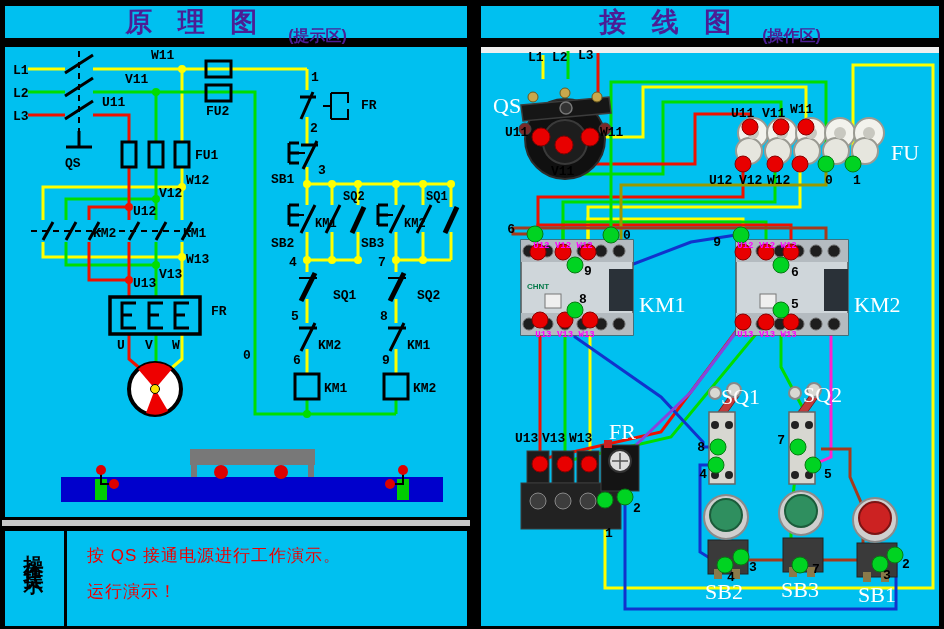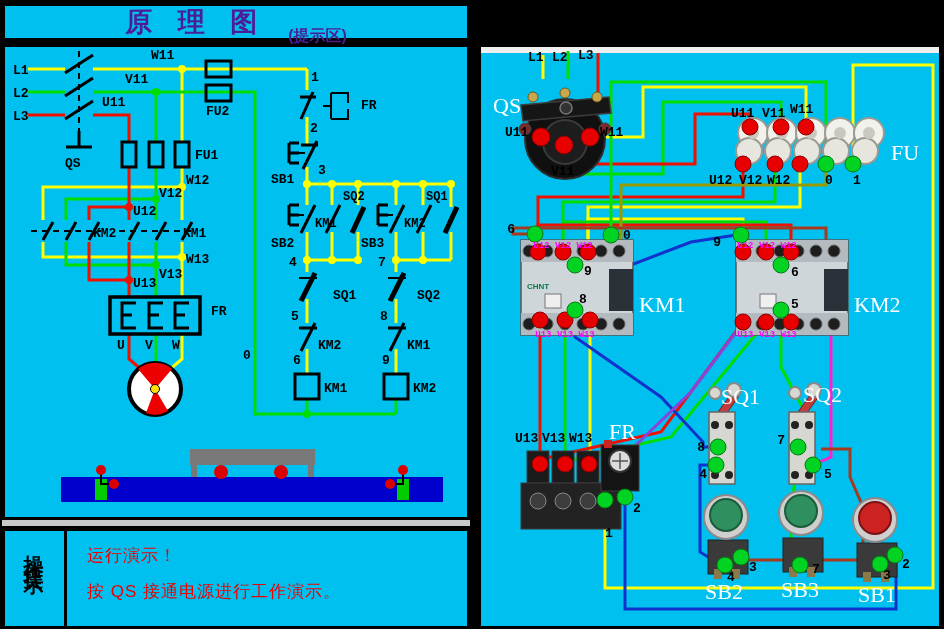--- a/index.html
+++ b/index.html
@@ -48,20 +48,24 @@
 </style>
 </head>
 <body>
 
 <div id="stage">
 
   <div class="titlebar" style="left:2px;top:3px;width:468px;height:38px;">
     <span class="big">原 理 图</span>
     <span class="small">(提示区)</span>
   </div>
+  <div class="titlebar" style="left:478px;top:3px;width:464px;height:38px;">
+    <span class="big">接 线 图</span>
+    <span class="small">(操作区)</span>
+  </div>
 
   <div class="panel" style="left:2px;top:44px;width:468px;height:476px;">
     <svg width="462" height="470" viewBox="0 0 462 470">
 
       <g>
         <path class="wy" d="M23 22 H60 M88 22 H302 M177 22 V95 M177 120 V140 M177 140 H38 V173 M177 140 V173"></path>
         <path class="wy" d="M38 195 V210 H177 M177 195 V210 M177 210 V250 M177 287 V312 L163 324"></path>
         <path class="wg" d="M23 45 H60 M88 45 H250 V367 H391 M151 45 V95 M151 120 V152 M151 152 H61 V173 M151 152 V173"></path>
         <path class="wg" d="M61 195 V218 H151 M151 195 V218 M151 218 V250 M151 287 V316"></path>
         <path class="wr" d="M23 68 H60 M88 68 H124 V95 M124 120 V160 M124 160 H84 V173 M124 160 V173"></path>
@@ -241,22 +245,22 @@
       </g>
     </svg>
   </div>
 
   <div class="graybar" style="left:2px;top:518px;width:468px;height:10px;"></div>
   <div class="hintbox" style="left:2px;top:528px;width:468px;height:101px;">
     <div class="hint-side">
       <div class="vtext">操作提示</div>
     </div>
     <div class="hint-body">
+      <div class="hint-line">按 QS 接通电源进行工作演示。</div>
       <div class="hint-line">运行演示！</div>
-      <div class="hint-line">按 QS 接通电源进行工作演示。</div>
     </div>
   </div>
 
   <div class="panel" style="left:478px;top:44px;width:464px;height:585px;">
     <svg width="458" height="579" viewBox="0 0 458 579">
       <rect x="0" y="0" width="458" height="6" fill="#efefef"></rect>
 
       <g>
         <path class="wy" d="M62 8 V32"></path>
         <path class="wg" d="M87 4 V32"></path>

